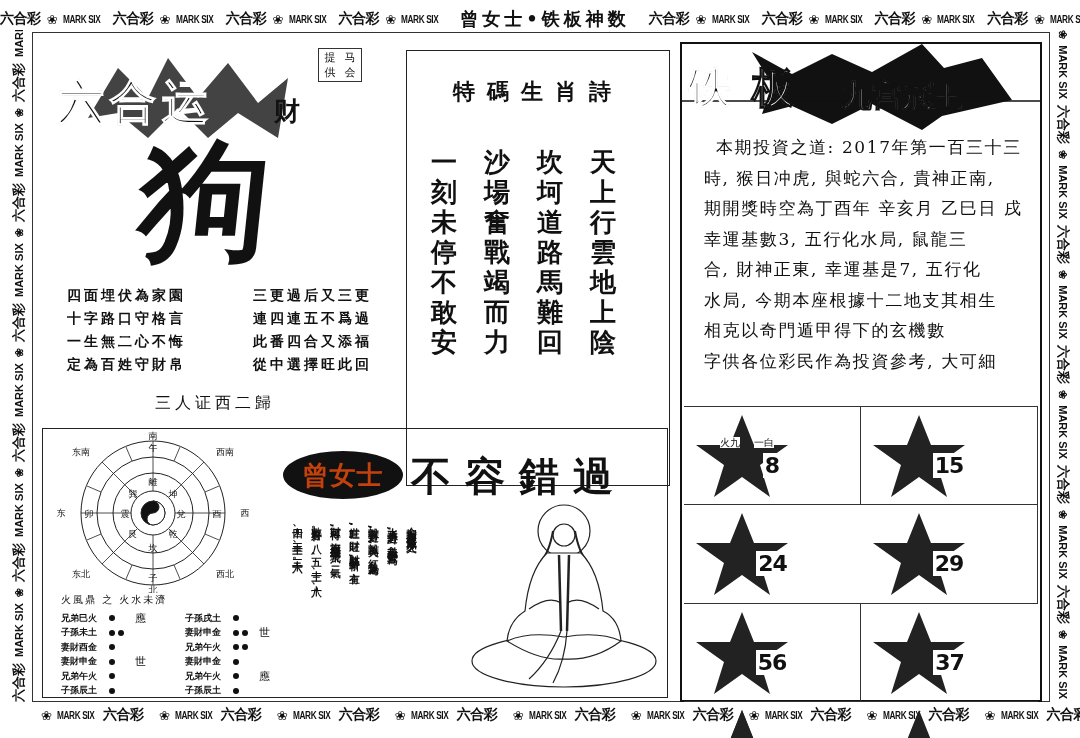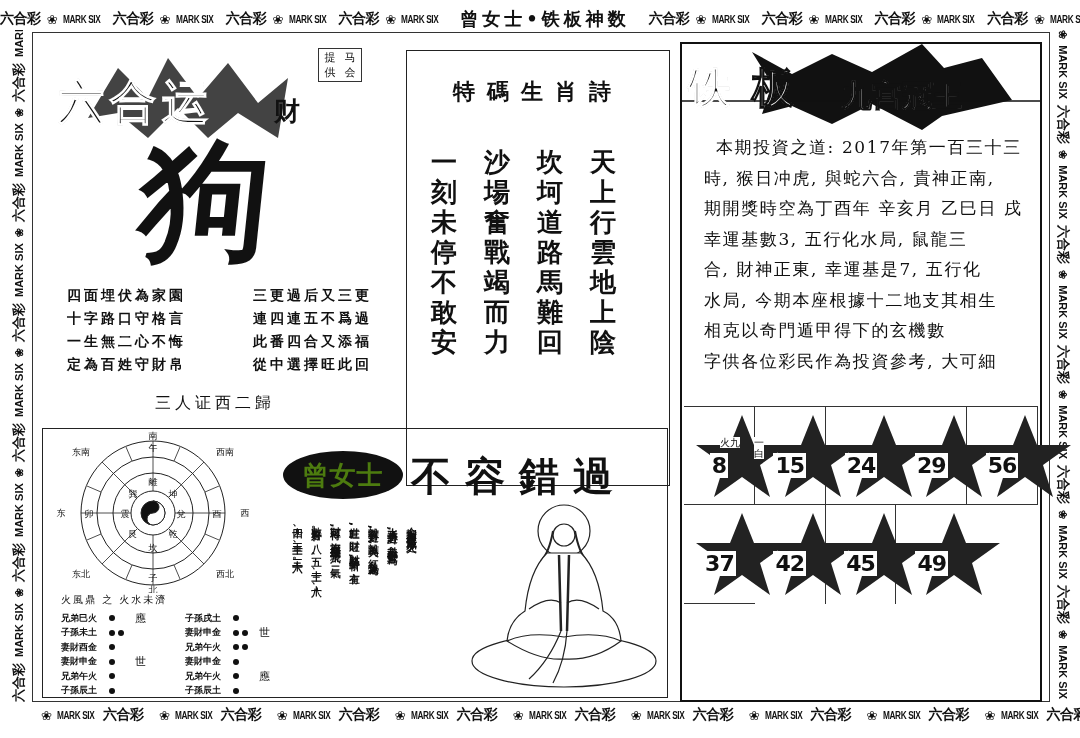--- a/index.html
+++ b/index.html
@@ -43,21 +43,21 @@
   .panel-poem { position: absolute; left: 406px; top: 50px; width: 264px; height: 436px; border: 1.5px solid #222; }
   .poem-title { position: absolute; left: 0; width: 100%; top: 26px; text-align: center; font-family: "DejaVu Sans", sans-serif; font-weight: bold; font-size: 22px; letter-spacing: 12px; }
   .poem-cols { position: absolute; left: 24px; top: 96px; display: flex; flex-direction: row-reverse; gap: 27px; }
   .poem-col { display: flex; flex-direction: column; font-size: 26px; font-weight: 900; line-height: 30px; }
 
   
   .panel-right { position: absolute; left: 680px; top: 42px; width: 362px; height: 660px; border: 2px solid #111; }
   .banner { position: absolute; left: 0; top: 0; width: 358px; height: 86px; }
   .intro { position: absolute; left: 22px; top: 88px; width: 330px; font-size: 17px; line-height: 30.5px; letter-spacing: 1.6px; text-align: justify; }
   .intro .indent { margin-left: 12px; }
-  .grid9 { position: absolute; left: 2px; top: 362px; width: 354px; height: 296px; display: grid; grid-template-columns: repeat(5, 1fr); grid-template-rows: repeat(3, 1fr); border-top: 1px solid #333; }
+  .grid9 { position: absolute; left: 2px; top: 362px; width: 354px; height: 296px; display: grid; grid-template-columns: repeat(2, 1fr); grid-template-rows: repeat(3, 1fr); border-top: 1px solid #333; }
   .cell { border-right: 1px solid #333; border-bottom: 1px solid #333; position: relative; }
   .cell:nth-child(3n) { border-right: none; }
   .cell:nth-child(n+7) { border-bottom: none; }
   .cell svg { position: absolute; left: 8px; top: 4px; }
   .cell .num { position: absolute; left: 0; width: 100%; top: 46px; text-align: center; font-family: "DejaVu Sans", sans-serif; font-weight: bold; font-size: 22px; letter-spacing: -1px; }
   .cell .num span { background: #fff; padding: 0 2px; }
   .cell .tag-l, .cell .tag-r { position: absolute; font-size: 10px; line-height: 11px; background: #fff; font-family: "DejaVu Sans", sans-serif; }
   .cell .tag-l { left: 36px; top: 30px; }
   .cell .tag-r { left: 70px; top: 30px; }
 
@@ -68,21 +68,21 @@
   .hex-table { position: absolute; left: 18px; top: 182px; font-size: 9px; font-family: Liberation Sans, sans-serif; font-weight: bold; }
   .hex-row { display: flex; height: 14.5px; align-items: center; }
   .hex-row .a-name { width: 48px; }
   .hex-row .a-dots { width: 26px; }
   .hex-row .a-mark { width: 50px; font-size: 11px; font-weight: normal; }
   .hex-row .b-name { width: 48px; }
   .hex-row .b-dots { width: 26px; }
   .hex-row .b-mark { width: 20px; font-size: 11px; font-weight: normal; }
   .dot { display: inline-block; width: 6px; height: 6px; background: #111; border-radius: 50%; margin-right: 3px; }
   .zeng-banner { position: absolute; left: 240px; top: 16px; width: 360px; height: 60px; }
-  .zeng-oval { position: absolute; left: 0; top: 6px; width: 120px; height: 48px; background: #111; border-radius: 50%; color: #4d7c0f; font-size: 26px; font-weight: 900; text-align: center; line-height: 48px; letter-spacing: 1px; }
+  .zeng-oval { position: absolute; left: 0; top: 6px; width: 120px; height: 48px; background: #111; border-radius: 50%; color: #c2410c; font-size: 26px; font-weight: 900; text-align: center; line-height: 48px; letter-spacing: 1px; }
   .zeng-title { position: absolute; left: 128px; top: 4px; font-size: 40px; font-weight: 900; letter-spacing: 14px; font-family: "DejaVu Serif", serif; }
   .vert-text { position: absolute; left: 248px; top: 90px; display: flex; flex-direction: row-reverse; gap: 5px; }
   .vcol { writing-mode: vertical-rl; font-size: 10.5px; font-weight: bold; line-height: 14px; letter-spacing: 1.5px; font-family: "DejaVu Sans", sans-serif; }
   .deity { position: absolute; left: 426px; top: 62px; }
 </style>
 </head>
 <body>
 
 <div class="frame"></div>
 

